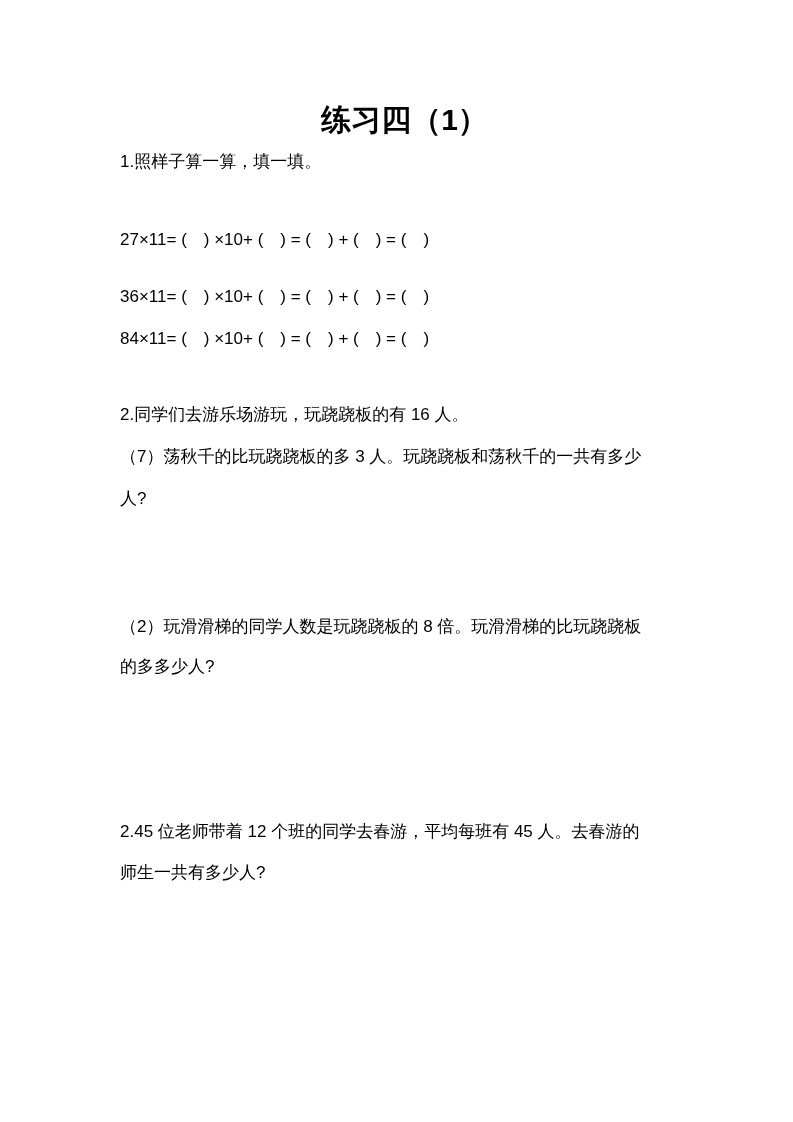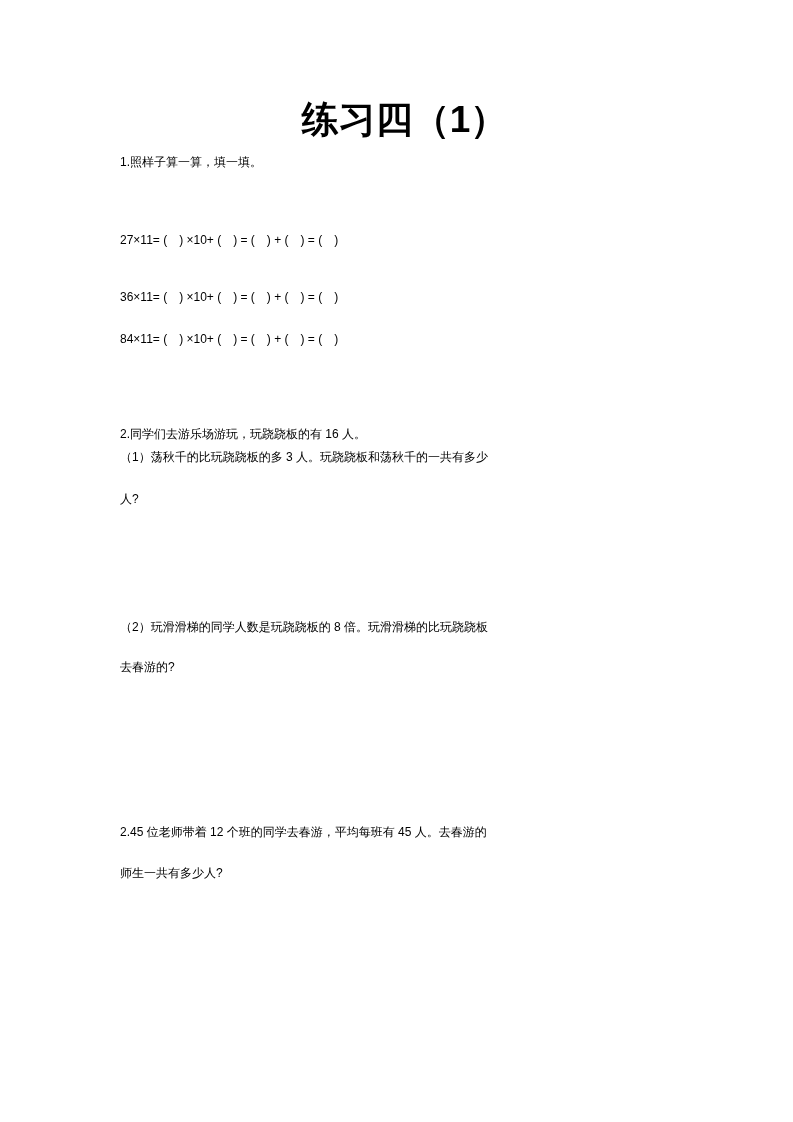--- a/index.html
+++ b/index.html
@@ -16,56 +16,56 @@
     font-family: "Liberation Sans", "DejaVu Sans", sans-serif;
     overflow: hidden;
   }
   .title {
     position: absolute;
     left: 16px;
     right: 0;
     top: 99px;
     margin: 0;
     text-align: center;
-    font-size: 37px;
+    font-size: 30px;
     font-weight: bold;
     line-height: 42px;
     white-space: pre;
   }
   .line {
     position: absolute;
     left: 120px;
-    font-size: 12px;
+    font-size: 17px;
     line-height: 28px;
     white-space: pre;
   }
 </style>
 </head>
 <body>
 
 <div class="page">
 
   <h1 class="title">练习四（1）</h1>
 
   <div class="line" style="top:148px">1.照样子算一算，填一填。</div>
 
 
   <div class="line" style="top:226px">27×11= (　) ×10+ (　) = (　) + (　) = (　)</div>
 
   <div class="line" style="top:283px">36×11= (　) ×10+ (　) = (　) + (　) = (　)</div>
 
   <div class="line" style="top:325px">84×11= (　) ×10+ (　) = (　) + (　) = (　)</div>
 
-  <div class="line" style="top:420px">2.同学们去游乐场游玩，玩跷跷板的有 16 人。</div>
+  <div class="line" style="top:401px">2.同学们去游乐场游玩，玩跷跷板的有 16 人。</div>
 
-  <div class="line" style="top:443px">（1）荡秋千的比玩跷跷板的多 3 人。玩跷跷板和荡秋千的一共有多少</div>
+  <div class="line" style="top:443px">（7）荡秋千的比玩跷跷板的多 3 人。玩跷跷板和荡秋千的一共有多少</div>
 
   <div class="line" style="top:485px">人?</div>
 
   <div class="line" style="top:613px">（2）玩滑滑梯的同学人数是玩跷跷板的 8 倍。玩滑滑梯的比玩跷跷板</div>
 
-  <div class="line" style="top:653px">去春游的?</div>
+  <div class="line" style="top:653px">的多多少人?</div>
 
   <div class="line" style="top:818px">2.45 位老师带着 12 个班的同学去春游，平均每班有 45 人。去春游的</div>
 
   <div class="line" style="top:859px">师生一共有多少人?</div>
 
 </div>
 
 </body></html>

